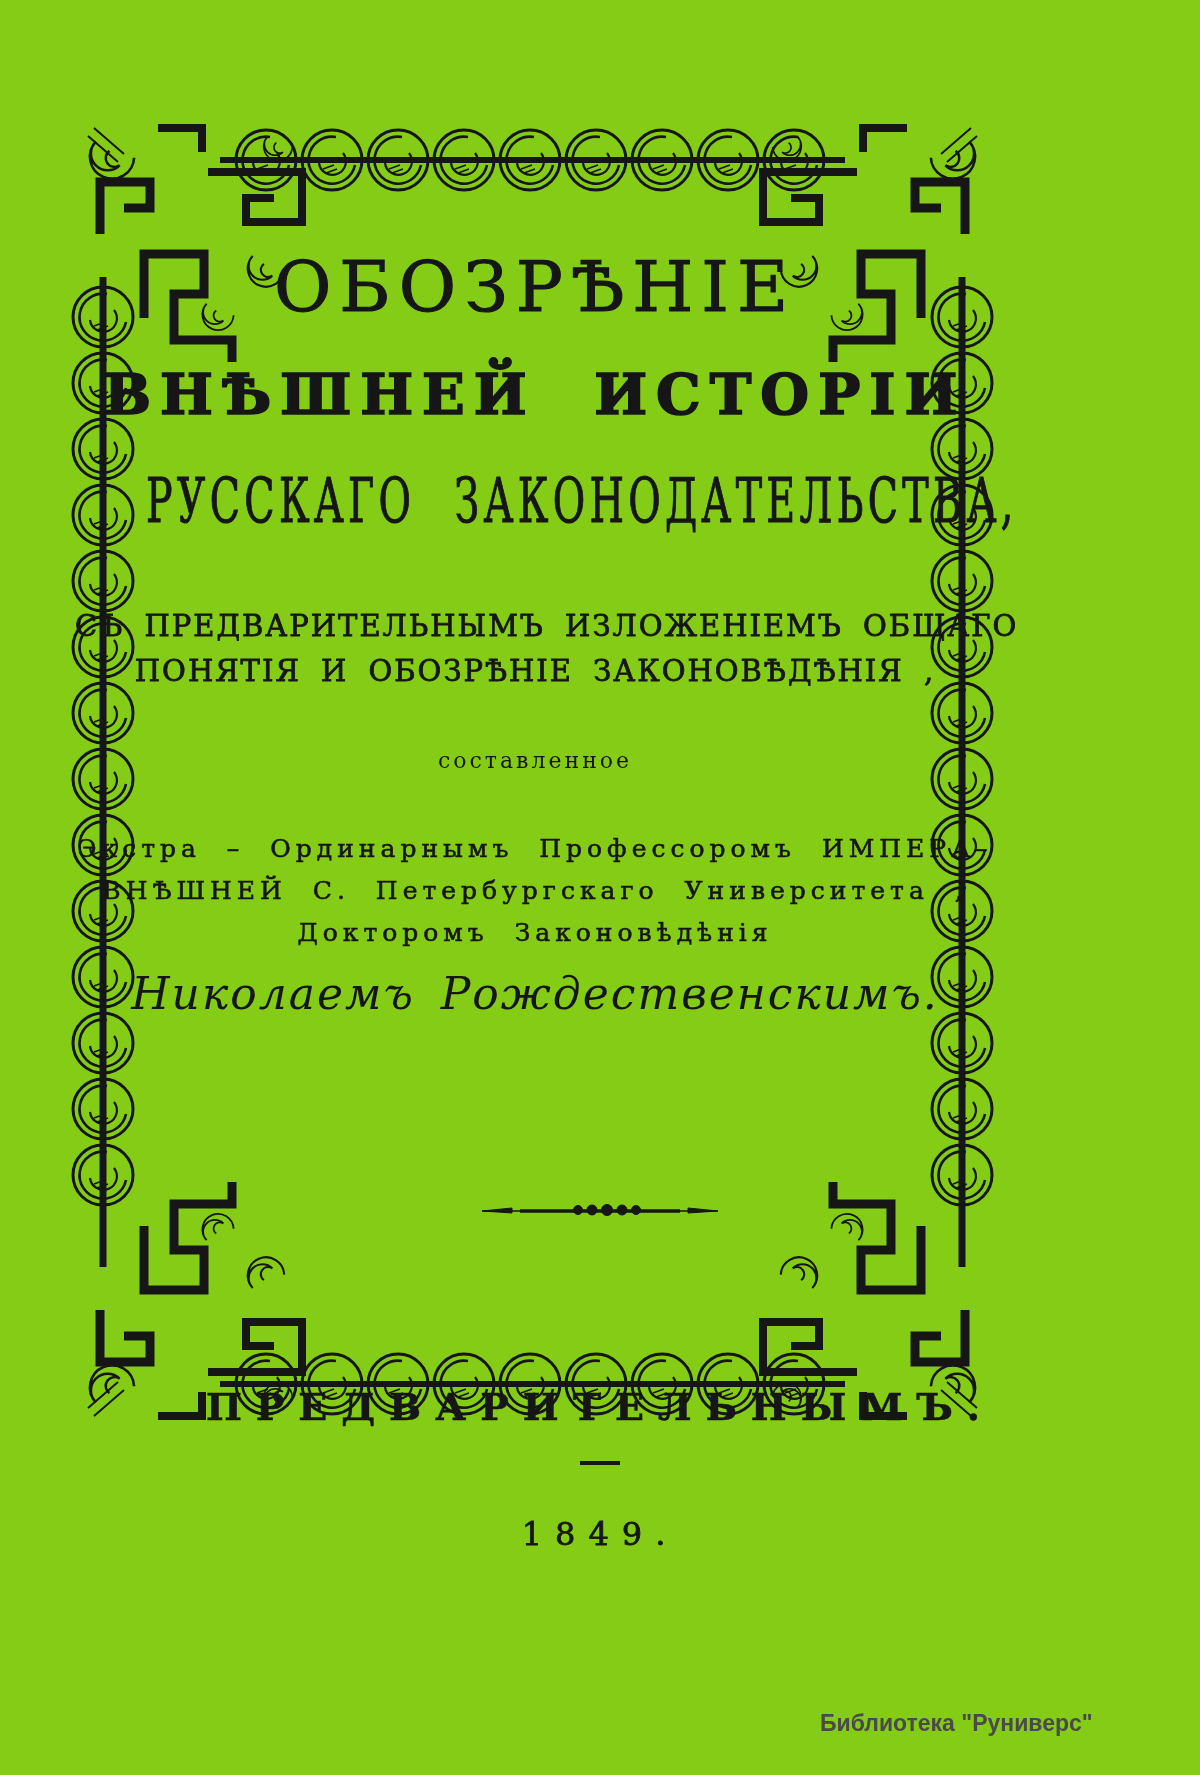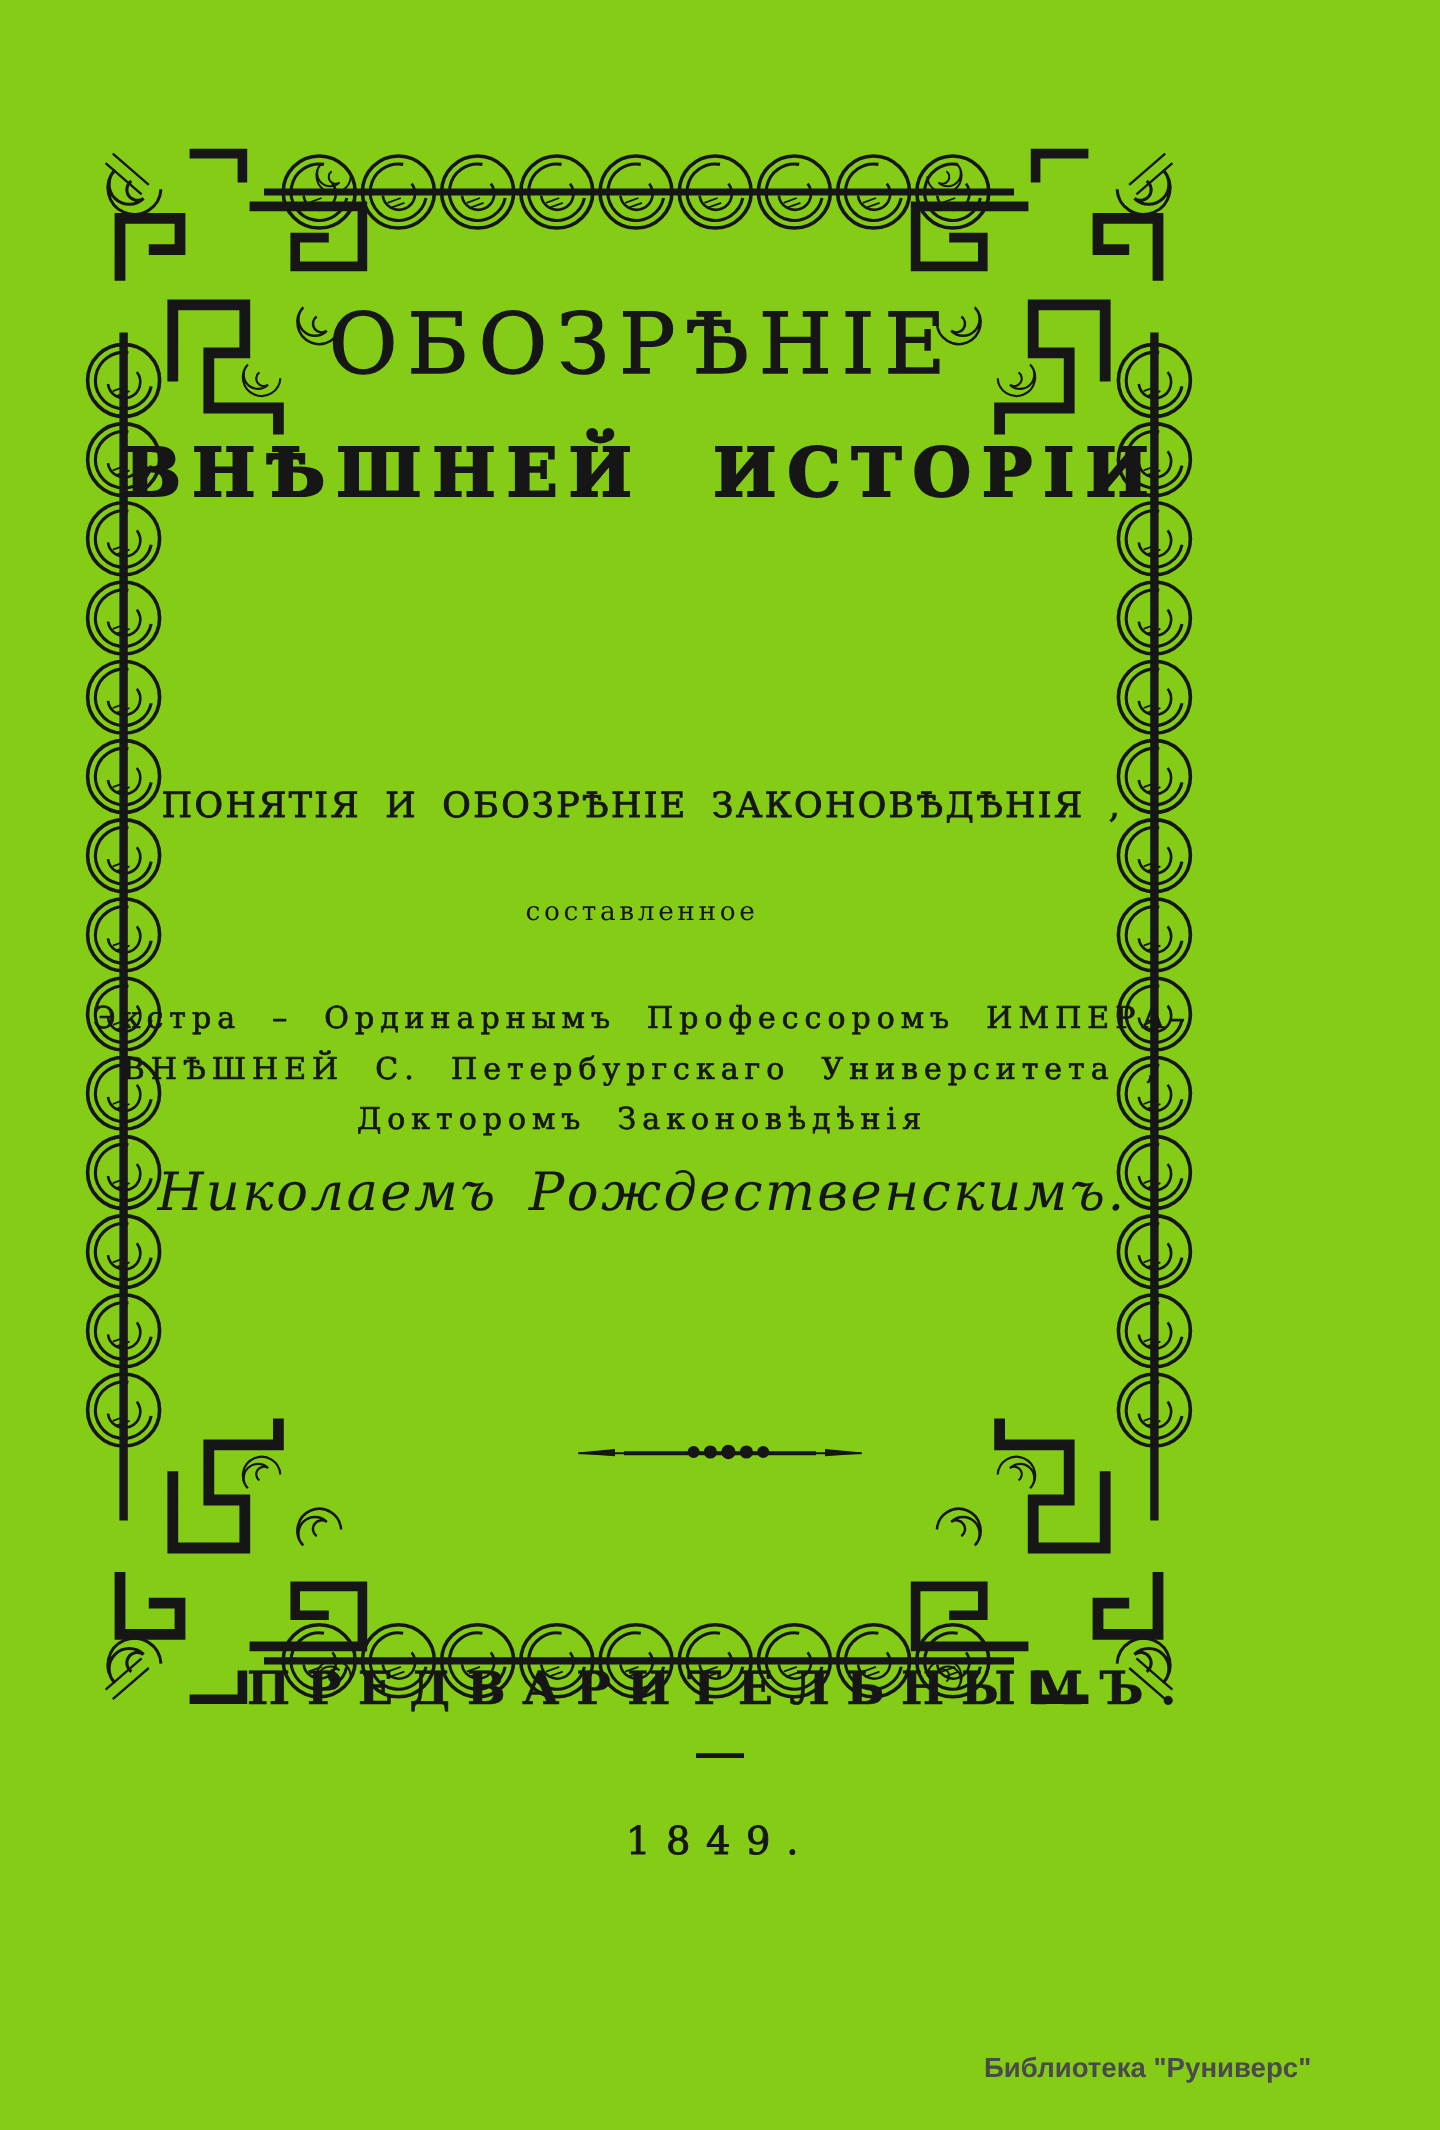--- a/index.html
+++ b/index.html
@@ -126,20 +126,24 @@
     </g>
 
     <use href="#corner"></use>
     <use href="#corner" transform="translate(925,0) scale(-1,1)"></use>
     <use href="#corner" transform="translate(0,1320) scale(1,-1)"></use>
     <use href="#corner" transform="translate(925,1320) scale(-1,-1)"></use>
   </svg>
 
   <div class="text-line title">ОБОЗРѢНІЕ</div>
   <div class="text-line display">ВНѢШНЕЙ ИСТОРІИ</div>
+  <div class="text-line subject">
+    <span>РУССКАГО ЗАКОНОДАТЕЛЬСТВА,</span>
+  </div>
+  <div class="text-line desc desc1">СЪ ПРЕДВАРИТЕЛЬНЫМЪ ИЗЛОЖЕНІЕМЪ ОБЩАГО</div>
   <div class="text-line desc desc2">ПОНЯТІЯ И ОБОЗРѢНІЕ ЗАКОНОВѢДѢНІЯ ,</div>
   <div class="text-line compiled">составленное</div>
   <div class="text-line cred cred1">Экстра – Ординарнымъ Профессоромъ ИМПЕРА–</div>
   <div class="text-line cred cred2">ВНѢШНЕЙ С. Петербургскаго Университета ,</div>
   <div class="text-line cred cred3">Докторомъ Законовѣдѣнія</div>
   <div class="text-line author">Николаемъ Рождественскимъ.</div>
 
   <div class="text-line divider-wrap shift">
     <svg width="240" height="20" viewBox="0 0 240 20" aria-hidden="true">
       <g stroke="#161616" fill="#161616">

